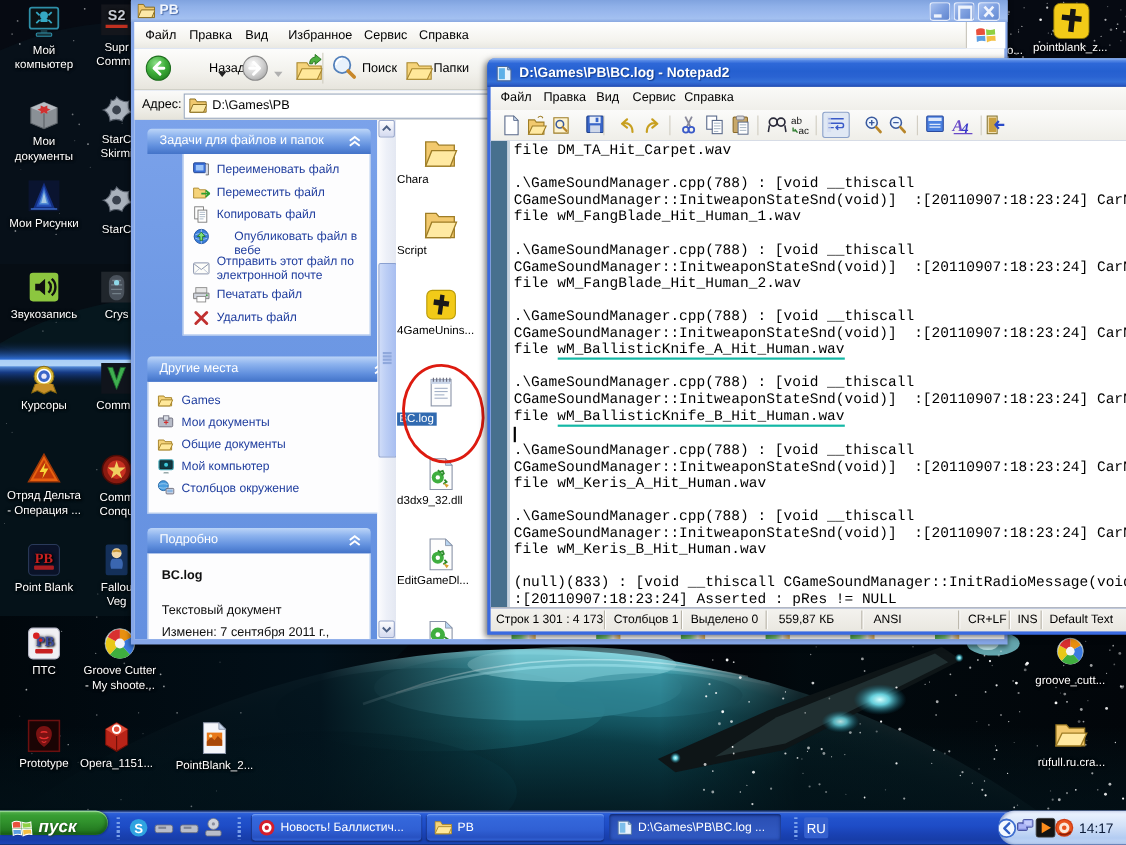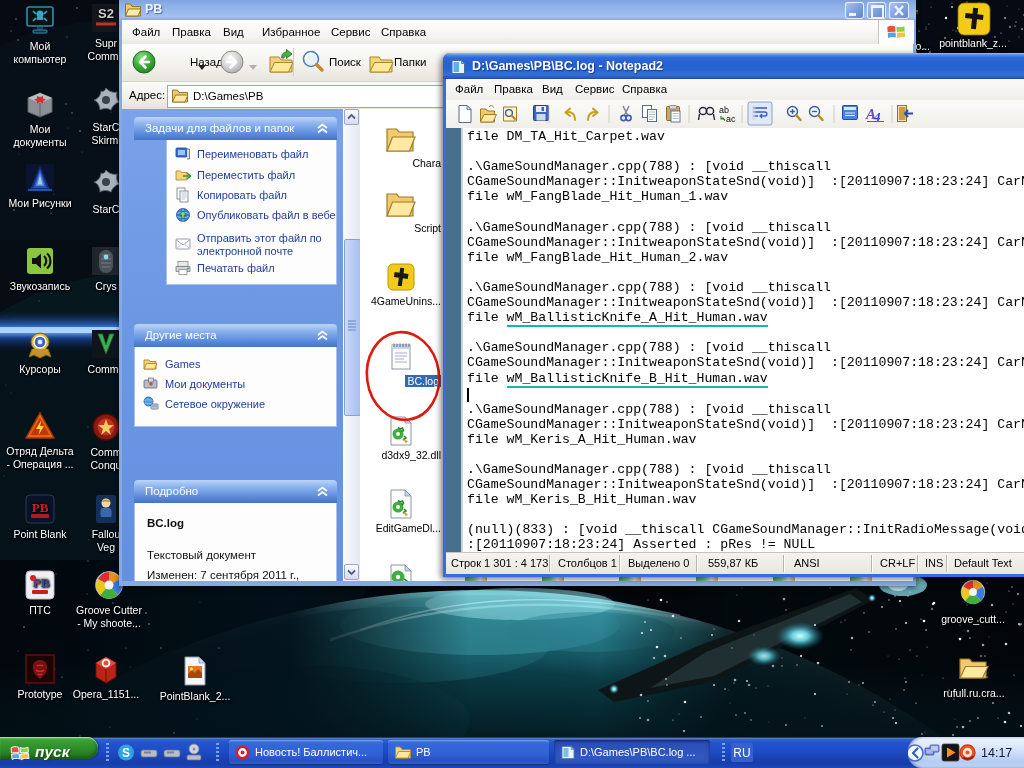--- a/index.html
+++ b/index.html
@@ -13,21 +13,21 @@
 #taskbar{position:absolute;left:0;top:737px;width:1024px;height:31px;background:linear-gradient(180deg,#4479e8 0%,#2c5fd8 9%,#2152cc 22%,#1e4cc6 45%,#1941b2 70%,#173da8 85%,#1c48bc 100%);}
 #taskbar:before{content:"";position:absolute;left:0;top:0;width:100%;height:2px;background:linear-gradient(180deg,#0c1d52,#6f96e8);}
 .tbtn{position:absolute;top:3px;height:24px;border-radius:3px;background:linear-gradient(180deg,#5487ec 0%,#3568dc 12%,#3060d4 60%,#2751c2 88%,#3160d2 100%);box-shadow:inset 0 1px 0 #6f9af0,0 1px 1px #16307e;color:#fff;font-size:11px;display:flex;align-items:center;white-space:nowrap;overflow:hidden;}
 .boxhdr{position:relative;height:23px;border-radius:4px 4px 0 0;background:linear-gradient(180deg,#bcd5f8 0%,#8db3ee 30%,#5f8edd 70%,#4373c8 100%);color:#fff;font-weight:normal;font-size:11.5px;line-height:23px;padding-left:11px;box-sizing:border-box;}
 .boxhdr .chev{position:absolute;right:8px;top:6px;}
 .titem{display:flex;align-items:flex-start;padding-left:8px;font-size:11px;color:#1f3d9e;}
 .titem .ti16{width:16px;height:16px;flex:0 0 16px;margin-right:6px;}
 .titem span{padding-top:2px;line-height:13px;}
 .sbtn{position:absolute;left:1px;width:15px;height:16px;border-radius:2px;background:linear-gradient(180deg,#fdfdfe,#d4daf0);border:1px solid #9aa8cc;box-sizing:border-box;}
 .sbtn svg{position:absolute;left:-1px;top:-1px;}
-.fitem{position:absolute;width:80px;text-align:right;font-size:10.5px;color:#000;}
+.fitem{position:absolute;width:80px;text-align:left;font-size:10.5px;color:#000;}
 .fitem .fi32{width:32px;height:32px;display:block;margin:0 auto 2px auto;}
 .fitem span{line-height:12px;}
 .fitem .sel{background:#316ab0;color:#fff;padding:0 2px;}
 .frag{position:absolute;top:468px;width:22px;height:4px;background:linear-gradient(90deg,#4aa84a 0%,#7cc87c 40%,#e8e4da 70%,#d8a850 100%);}
 .redu{border-bottom:2px solid #14b8a6;}
 .stsep{position:absolute;top:2px;width:1px;height:17px;background:#b8b4a8;box-shadow:1px 0 0 #fff;}
 #caret{display:inline-block;width:1.5px;height:14px;background:#000;vertical-align:-2px;}
 </style></head>
 <body>
 <div id="desk">
@@ -667,21 +667,21 @@
                 <span>Переместить файл</span>
               </div>
             <div class="titem" style="height:20px;">
                 <svg class="ti16" viewBox="0 0 16 16">
                   <rect x="2" y="1" width="8" height="11" fill="#fff" stroke="#777" stroke-width="0.8"></rect>
                   <rect x="5" y="4" width="8" height="11" fill="#fff" stroke="#777" stroke-width="0.8"></rect>
                   <path d="M6.5 6 L11.5 6 M6.5 8 L11.5 8 M6.5 10 L11.5 10 M6.5 12 L10 12" stroke="#9ab" stroke-width="0.7"></path>
                 </svg>
                 <span>Копировать файл</span>
               </div>
-            <div class="titem" style="height:20px;">
+            <div class="titem" style="height:20px;gap:16px;">
                 <svg class="ti16" viewBox="0 0 16 16">
                   <circle cx="8" cy="8" r="6.5" fill="#3a7edb" stroke="#1d4f9e" stroke-width="0.8"></circle>
                   <path d="M2.5 6.5 C5 5 11 5 13.5 6.5 M2.5 9.5 C5 11 11 11 13.5 9.5 M8 1.5 L8 14.5" stroke="#bcd8f4" stroke-width="0.7" fill="none"></path>
                   <path d="M8 4 L11.5 8 L9.2 8 L9.2 11.5 L6.8 11.5 L6.8 8 L4.5 8 Z" fill="#7ee07a" stroke="#1d6d15" stroke-width="0.7"></path>
                 </svg>
                 <span>Опубликовать файл в вебе</span>
               </div>
             <div class="titem" style="height:33px;align-items:center;">
                 <svg class="ti16" viewBox="0 0 16 16">
                   <rect x="1" y="3" width="14" height="10" rx="1" fill="#fdfdfa" stroke="#8a94ac" stroke-width="0.9"></rect>
@@ -692,24 +692,30 @@
               </div>
             <div class="titem" style="height:21px;">
                 <svg class="ti16" viewBox="0 0 16 16">
                   <rect x="3" y="1.5" width="10" height="5" fill="#e8e8e8" stroke="#888" stroke-width="0.8"></rect>
                   <path d="M1 6.5 L15 6.5 L15 11.5 L1 11.5 Z" fill="#d0d4dc" stroke="#777" stroke-width="0.8"></path>
                   <rect x="4" y="9.5" width="8" height="5" fill="#fff" stroke="#888" stroke-width="0.8"></rect>
                   <circle cx="13" cy="8.5" r="0.9" fill="#4a9e4a"></circle>
                 </svg>
                 <span>Печатать файл</span>
               </div>
+            <div class="titem" style="height:20px;">
+                <svg class="ti16" viewBox="0 0 16 16">
+                  <path d="M3 3 L13 13 M13 3 L3 13" stroke="#c03030" stroke-width="2.6" stroke-linecap="round"></path>
+                </svg>
+                <span>Удалить файл</span>
+              </div>
           </div>
         </div>
 
-        <div style="position:absolute;left:12px;top:215px;width:203px;">
+        <div style="position:absolute;left:12px;top:215px;width:226px;">
           <div class="boxhdr"><span>Другие места</span><svg class="chev" width="13" height="12" viewBox="0 0 13 12">
                 <path d="M2 5 L6.5 1.5 L11 5 M2 9.5 L6.5 6 L11 9.5" fill="none" stroke="#fff" stroke-width="1.7"></path>
               </svg></div>
           <div style="background:#fdfdfe;border:1px solid #a8c2ec;border-top:none;padding:9px 0 10px 0;">
             <div class="titem" style="height:20px;">
                 <svg class="ti16" viewBox="0 0 16 16">
                   <path d="M1 4 L1 13 L13 13 L13 5.5 L7 5.5 L6 4 Z" fill="#f5d37a" stroke="#a8862c" stroke-width="0.9"></path>
                   <path d="M1 13 L3.5 7.5 L14 7.5 L11.5 13 Z" fill="#ffe89a" stroke="#a8862c" stroke-width="0.9"></path>
                 </svg>
                 <span>Games</span>
@@ -717,26 +723,42 @@
             <div class="titem" style="height:20px;">
                 <svg class="ti16" viewBox="0 0 16 16">
                   <rect x="1" y="4" width="13" height="8" rx="1" fill="#b8bcc8" stroke="#667" stroke-width="0.8"></rect>
                   <rect x="5.5" y="2" width="5" height="4" fill="#d8dce4" stroke="#667" stroke-width="0.7"></rect>
                   <path d="M7.5 6 L8.5 6 L8.5 7.5 L10 7.5 L10 8.5 L8.5 8.5 L8.5 10 L7.5 10 L7.5 8.5 L6 8.5 L6 7.5 L7.5 7.5 Z" fill="#d03030"></path>
                 </svg>
                 <span>Мои документы</span>
               </div>
             <div class="titem" style="height:20px;">
                 <svg class="ti16" viewBox="0 0 16 16">
+                  <path d="M1 4 L1 13 L13 13 L13 5.5 L7 5.5 L6 4 Z" fill="#f5d37a" stroke="#a8862c" stroke-width="0.9"></path>
+                  <path d="M1 13 L3.5 7.5 L14 7.5 L11.5 13 Z" fill="#ffe89a" stroke="#a8862c" stroke-width="0.9"></path>
+                </svg>
+                <span>Общие документы</span>
+              </div>
+            <div class="titem" style="height:20px;">
+                <svg class="ti16" viewBox="0 0 16 16">
+                  <rect x="1.5" y="2" width="13" height="9" rx="1.5" fill="#1a2a30" stroke="#3fa8b8" stroke-width="1"></rect>
+                  <rect x="3" y="3.5" width="10" height="6" fill="#0c3a44"></rect>
+                  <path d="M6 13 L10 13 L10.5 14.5 L5.5 14.5 Z" fill="#9aa"></path>
+                  <circle cx="8" cy="6.5" r="1.8" fill="#3fc8d8"></circle>
+                </svg>
+                <span>Мой компьютер</span>
+              </div>
+            <div class="titem" style="height:20px;">
+                <svg class="ti16" viewBox="0 0 16 16">
                   <circle cx="5.5" cy="5.5" r="4.5" fill="#4a9ee0" stroke="#1d5f9e" stroke-width="0.8"></circle>
                   <path d="M1.5 4.5 C3.5 3.5 7.5 3.5 9.5 4.5 M1.5 7 C3.5 8 7.5 8 9.5 7" stroke="#bcdcf4" stroke-width="0.6" fill="none"></path>
                   <rect x="8" y="8" width="7" height="5" rx="0.8" fill="#d8dce8" stroke="#667" stroke-width="0.8"></rect>
                   <rect x="9" y="9" width="5" height="2.6" fill="#8ab4e0"></rect>
                 </svg>
-                <span>Сетевое окружение</span>
+                <span>Столбцов окружение</span>
               </div>
           </div>
         </div>
 
         <div style="position:absolute;left:12px;top:371px;width:203px;">
           <div class="boxhdr"><span>Подробно</span><svg class="chev" width="13" height="12" viewBox="0 0 13 12">
                 <path d="M2 5 L6.5 1.5 L11 5 M2 9.5 L6.5 6 L11 9.5" fill="none" stroke="#fff" stroke-width="1.7"></path>
               </svg></div>
           <div style="background:#fdfdfe;border:1px solid #a8c2ec;border-top:none;height:78px;padding:14px 0 0 12px;font-size:11.5px;color:#101010;">
             <div style="font-weight:bold;">BC.log</div>

